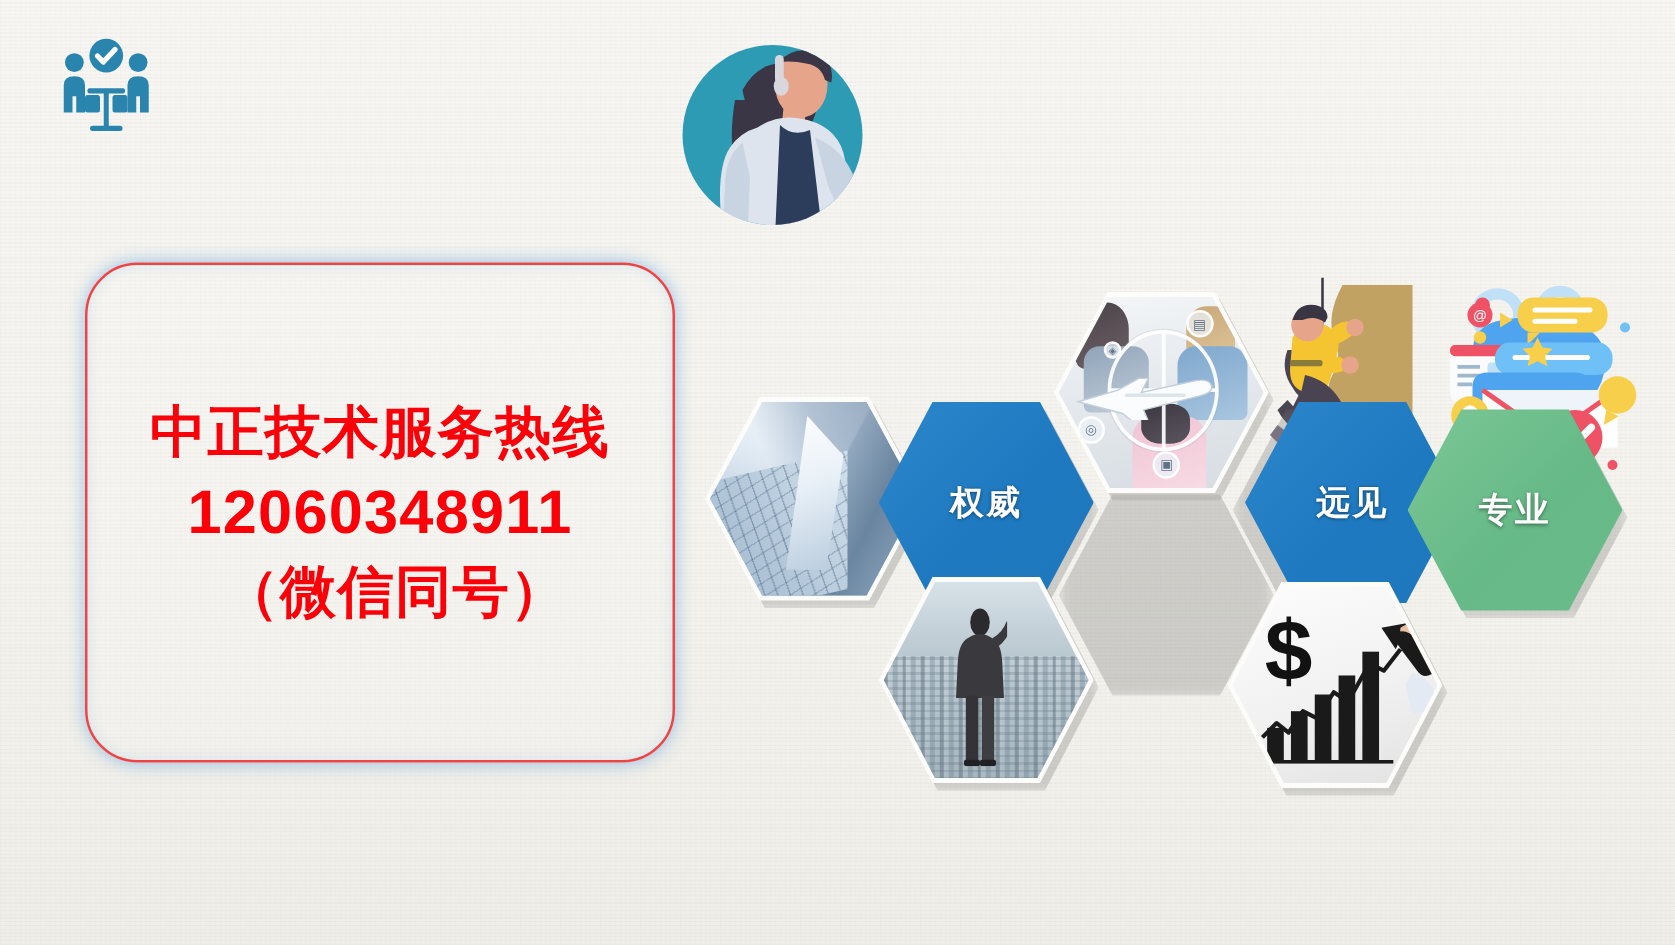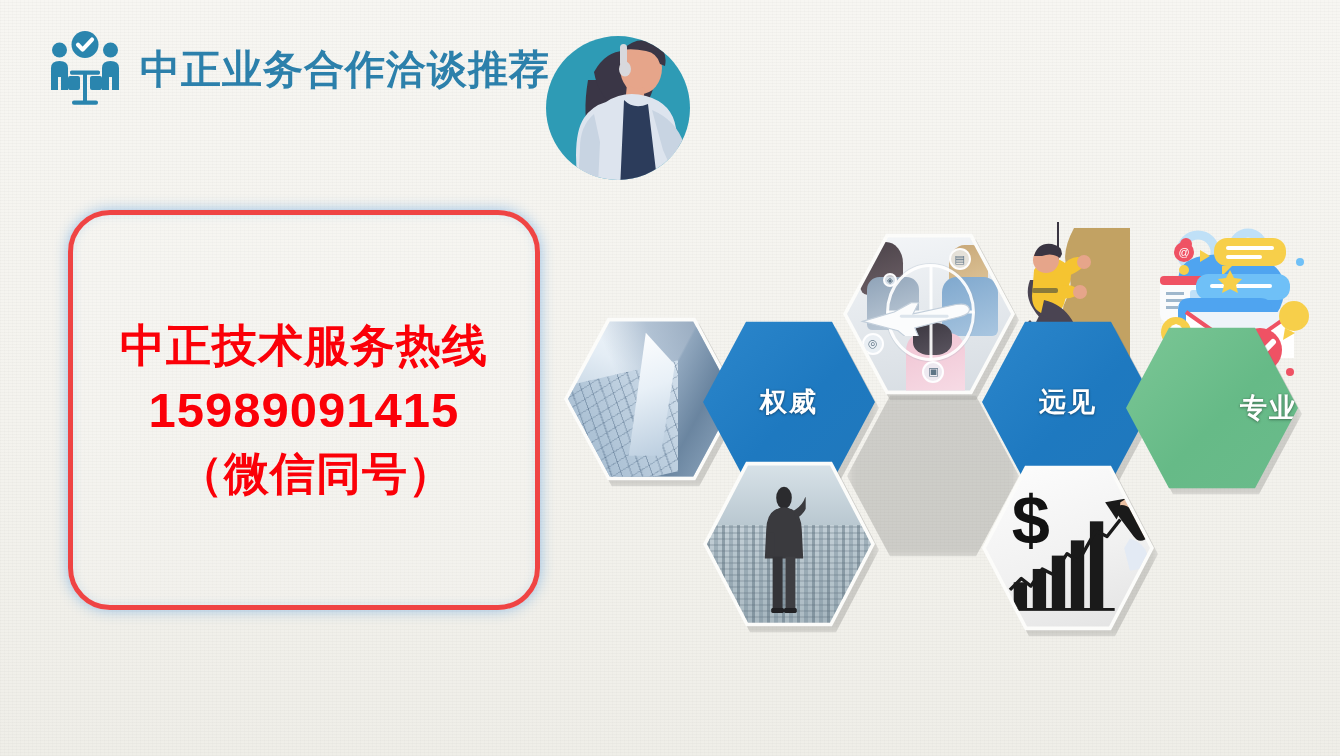--- a/index.html
+++ b/index.html
@@ -26,21 +26,21 @@
     font-size:40px; font-weight:bold; color:#2C80AB; letter-spacing:1px;
     white-space:nowrap; line-height:1;
   }
 
   
   #agent{ position:absolute; left:528px; top:6px; width:215px; height:200px; }
 
   
   #phone-card{
     position:absolute; left:68px; top:210px; width:472px; height:400px;
-    border:5px solid #ef4444; border-radius:42px;
+    border:2px solid #ef4444; border-radius:42px;
     background:rgba(255,255,255,0.12);
     box-shadow:0 0 14px rgba(40,130,220,0.45), inset 0 0 10px rgba(90,165,235,0.18);
     display:flex; flex-direction:column; align-items:center; justify-content:center;
     gap:6px;
   }
   .red-line{ color:#FB0008; font-weight:bold; text-align:center; line-height:1.24; white-space:nowrap; }
   #hotline-title{ font-size:45px; letter-spacing:1px; }
   #hotline-number{ font-size:49px; letter-spacing:1px; }
   #hotline-note{ font-size:45px; letter-spacing:1px;margin-left:24px; }
 
@@ -63,21 +63,21 @@
     position:absolute; left:4px; top:4px; right:4px; bottom:4px;
     clip-path:polygon(25% 1%, 75% 1%, 100% 50%, 75% 99%, 25% 99%, 0% 50%);
     overflow:hidden;
   }
   .hex-label{
     color:#FFFFFF; font-weight:bold; font-size:27px; letter-spacing:2px;
     text-shadow:0 1px 3px rgba(0,0,0,0.30), 0 0 2px rgba(0,0,0,0.25);
     position:relative; z-index:3;
   }
   .fill-blue{ background:linear-gradient(135deg,#2C87CC 0%, #1E79C0 55%, #2078BC 100%); }
-  .fill-green{ background:linear-gradient(135deg,#7CC796 0%, #66BA87 55%, #6ABB8B 100%);justify-content:flex-end; }
+  .fill-green{ background:linear-gradient(135deg,#7CC796 0%, #66BA87 55%, #6ABB8B 100%); }
 
   
   .sc-towers{
     width:100%; height:100%;
     background:
       linear-gradient(118deg, rgba(255,255,255,0) 52%, rgba(138,162,186,0.75) 53%, rgba(96,124,152,0.85) 72%, rgba(150,175,198,0.6) 100%),
       linear-gradient(66deg, rgba(182,200,218,0) 40%, rgba(126,152,180,0.55) 62%, rgba(86,114,146,0.7) 100%),
       linear-gradient(200deg,#FAFCFE 0%, #E4EDF5 38%, #BCCEDE 70%, #8FA9C2 100%);
   }
   .sc-towers:before{
@@ -162,21 +162,20 @@
       <circle cx="62.5" cy="20" r="7.5" fill="#2A85AE"></circle>
       <path d="M3 38 q0-7 8.5-7 q8.5 0 8.5 7 v22 h-7 v-13 h-3 v13 h-7 z" fill="#2A85AE"></path>
       <path d="M54 38 q0-7 8.5-7 q8.5 0 8.5 7 v22 h-7 v-13 h-3 v13 h-7 z" fill="#2A85AE"></path>
       <rect x="20" y="46" width="12" height="14" rx="2" fill="#2A85AE"></rect>
       <rect x="42" y="46" width="12" height="14" rx="2" fill="#2A85AE"></rect>
       <rect x="22" y="40.5" width="30" height="4.2" rx="1.6" fill="#2A85AE"></rect>
       <rect x="35" y="41" width="4" height="33" rx="1.4" fill="#2A85AE"></rect>
       <rect x="24" y="70.5" width="26" height="4.2" rx="2" fill="#2A85AE"></rect>
     </svg>
   </span>
-  <span id="header-title">中正业务合作洽谈推荐</span>
 </div>
 
 <div id="agent">
   <svg viewBox="0 0 215 200" width="215" height="200">
     <defs>
       <clipPath id="agentCircle">
           <circle cx="90" cy="102" r="72"></circle>
         </clipPath>
     </defs>
     <circle cx="90" cy="102" r="72" fill="#2E9BB5"></circle>
@@ -192,21 +191,21 @@
       <path d="M96 94 q10 10 24 4 l10 84 l-38 2 z" fill="#2C3C5B"></path>
       <path d="M124 104 q24 10 32 34 l14 38 q4 10 -6 12 q-9 2 -13 -8 l-16 -36 z" fill="#C8D4E2"></path>
       <path d="M150 166 q16 -6 26 -2 q12 4 19 14 q4 6 -2 9 q-6 3 -11 -2 l-9 -7 l-12 3 q-11 2 -13 -5 q-2 -6 2 -10 z" fill="#E6A58A"></path>
       <path d="M66 108 q-14 12 -14 34 l-2 36 l20 2 l2 -44 z" fill="#C8D4E2"></path>
     </g>
   </svg>
 </div>
 
 <div id="phone-card">
   <div class="red-line" id="hotline-title">中正技术服务热线</div>
-  <div class="red-line" id="hotline-number">15989091415</div>
+  <div class="red-line" id="hotline-number">12060348911</div>
   <div class="red-line" id="hotline-note">（微信同号）</div>
 </div>
 
 <div id="hex-cluster">
 
   <div id="climber" style="left:448px; top:10px;">
     <svg viewBox="0 0 152 168" width="152" height="168">
       <rect x="74" y="6" width="56" height="136" fill="#C2A263"></rect>
       <path d="M74 6 q-14 26 -6 44 q6 14 -2 28 q-8 14 4 26 q6 6 4 18 l0 20 l6 0 l0 -130 z" fill="#C2A263"></path>
       <line x1="58" y1="0" x2="58" y2="168" stroke="#3A3542" stroke-width="2"></line>
@@ -320,21 +319,21 @@
           <rect x="12" y="144" width="18" height="6" rx="2" fill="#212124"></rect>
           <rect x="30" y="144" width="18" height="6" rx="2" fill="#212124"></rect>
         </svg>
       </div>
     </div>
   </div>
 
   <div class="hex-shadow" style="left:295px; top:182px; width:172px; height:164px;"></div>
 
   <div class="hex-shadow" style="left:434px; top:114px; width:172px; height:164px;"></div>
-  <div class="hex fill-blue" style="left:430px; top:108px; width:172px; height:164px;">
+  <div class="hex fill-blue" style="left:444px; top:108px; width:172px; height:164px;">
     <span class="hex-label">远见</span>
   </div>
 
   <div class="hex-shadow" style="left:434px; top:258px; width:172px; height:168px;"></div>
   <div class="hex hex-frame" style="left:430px; top:252px; width:172px; height:168px;">
     <div class="hex-inner">
       <div class="sc-chart">
         <svg viewBox="0 0 170 168" width="100%" height="100%">
           <text x="26" y="80" font-size="72" font-weight="bold" fill="#121212" font-family="Liberation Sans, sans-serif">$</text>
           <g fill="#1A1A1A">

